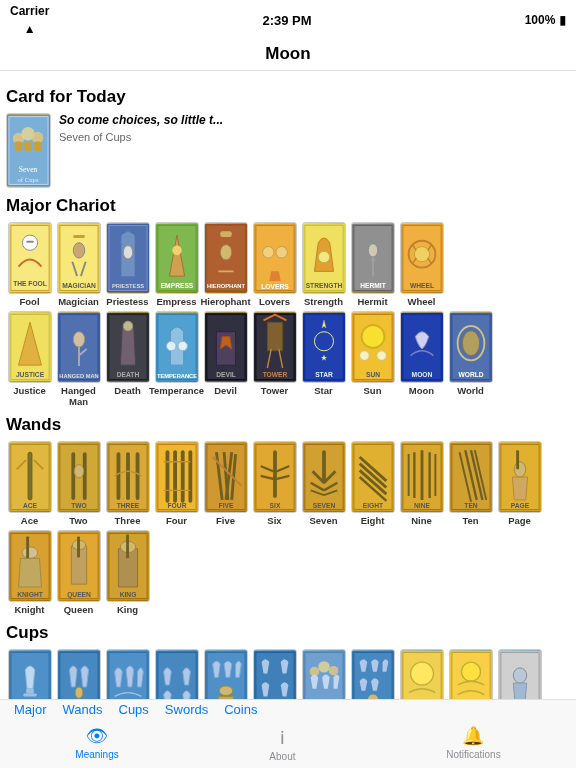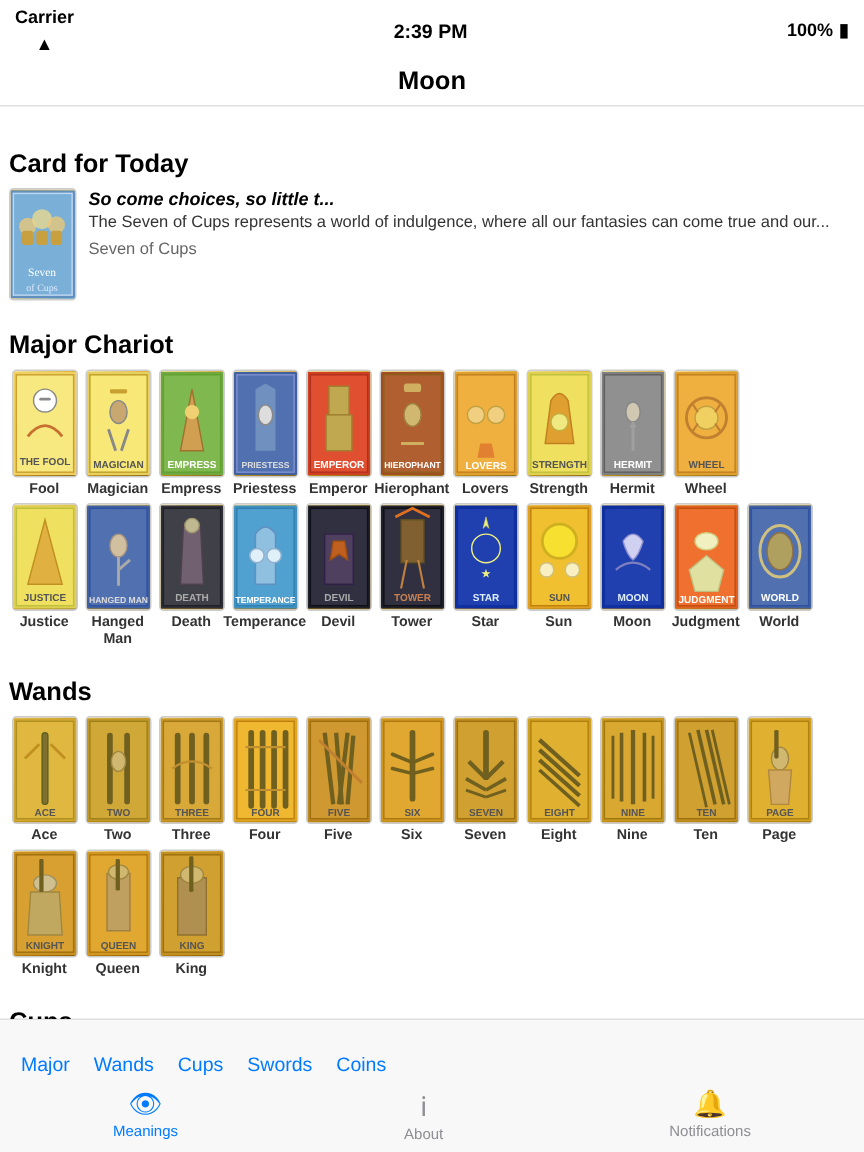--- a/index.html
+++ b/index.html
@@ -44,21 +44,21 @@
       overflow-y: auto;
       overflow-x: hidden;
       padding: 8px 6px;
     }
 
     
     .section-title {
       font-size: 17px;
       font-weight: 600;
       margin-bottom: 6px;
-      margin-top: 20px;
+      margin-top: 8px;
     }
 
     
     .card-today {
       display: flex;
       align-items: flex-start;
       gap: 8px;
       margin-bottom: 8px;
     }
     .card-today-image {
@@ -121,21 +121,21 @@
     
     .tab-bar {
       border-top: 1px solid #e0e0e0;
       display: flex;
       flex-direction: column;
       flex-shrink: 0;
       background: #f8f8f8;
     }
     .suit-tabs {
       display: flex;
-      padding: 20px 8px 2px;
+      padding: 0 8px 2px;
       gap: 4px;
       align-items: center;
     }
     .suit-tab {
       font-size: 13px;
       color: #007AFF;
       padding: 2px 6px;
       cursor: pointer;
     }
     .main-tabs {
@@ -189,21 +189,20 @@
         <circle cx="32" cy="24" r="6" fill="#e8c87a" opacity="0.8"></circle>
         <rect x="8" y="28" width="8" height="10" rx="2" fill="#c8a040"></rect>
         <rect x="18" y="28" width="8" height="10" rx="2" fill="#c8a040"></rect>
         <rect x="28" y="28" width="8" height="10" rx="2" fill="#c8a040"></rect>
         <text x="22" y="60" text-anchor="middle" font-size="8" fill="#fff" font-family="serif">Seven</text>
         <text x="22" y="70" text-anchor="middle" font-size="7" fill="#e0e8ff" font-family="serif">of Cups</text>
       </svg>
     </div>
     <div class="card-today-text">
       <div class="card-today-italic">So come choices, so little t...</div>
-      <div class="card-today-desc">The Seven of Cups represents a world of indulgence, where all our fantasies can come true and our...</div>
       <div class="card-today-name">Seven of Cups</div>
     </div>
   </div>
 
   <div class="section-title">Major Chariot</div>
   <div class="card-grid">
 
     <div class="card-item">
       <div class="card-img major">
         <svg width="44" height="72" viewBox="0 0 44 72">
@@ -226,52 +225,40 @@
             <ellipse cx="22" cy="28" rx="6" ry="8" fill="#c8a870" stroke="#888" stroke-width="1"></ellipse>
             <path d="M15 40 L20 55 M29 40 L24 55" stroke="#888" stroke-width="2"></path>
             <text x="22" y="67" text-anchor="middle" font-size="7" fill="#555">MAGICIAN</text>
           </svg>
       </div>
       <div class="card-label">Magician</div>
     </div>
     <div class="card-item">
       <div class="card-img major">
         <svg width="44" height="72" viewBox="0 0 44 72">
+            <rect width="44" height="72" fill="#4060a0"></rect>
+            <rect x="2" y="2" width="40" height="68" fill="#5070b0" stroke="#8090d0" stroke-width="1"></rect>
+            <path d="M15 12 L22 8 L29 12 L29 55 L15 55 Z" fill="#7090c0"></path>
+            <ellipse cx="22" cy="30" rx="5" ry="7" fill="#ddd" stroke="#888" stroke-width="1"></ellipse>
+            <text x="22" y="67" text-anchor="middle" font-size="6" fill="#ddd">PRIESTESS</text>
+          </svg>
+      </div>
+      <div class="card-label">Priestess</div>
+    </div>
+    <div class="card-item">
+      <div class="card-img major">
+        <svg width="44" height="72" viewBox="0 0 44 72">
             <rect width="44" height="72" fill="#70a840"></rect>
             <rect x="2" y="2" width="40" height="68" fill="#80b850" stroke="#60a030" stroke-width="1"></rect>
             <path d="M14 55 L22 12 L30 55 Z" fill="#d0a050" stroke="#a07030" stroke-width="1"></path>
             <circle cx="22" cy="28" r="5" fill="#f0d070"></circle>
             <text x="22" y="67" text-anchor="middle" font-size="7" fill="#fff">EMPRESS</text>
           </svg>
       </div>
       <div class="card-label">Empress</div>
-    </div>
-    <div class="card-item">
-      <div class="card-img major">
-        <svg width="44" height="72" viewBox="0 0 44 72">
-            <rect width="44" height="72" fill="#4060a0"></rect>
-            <rect x="2" y="2" width="40" height="68" fill="#5070b0" stroke="#8090d0" stroke-width="1"></rect>
-            <path d="M15 12 L22 8 L29 12 L29 55 L15 55 Z" fill="#7090c0"></path>
-            <ellipse cx="22" cy="30" rx="5" ry="7" fill="#ddd" stroke="#888" stroke-width="1"></ellipse>
-            <text x="22" y="67" text-anchor="middle" font-size="6" fill="#ddd">PRIESTESS</text>
-          </svg>
-      </div>
-      <div class="card-label">Priestess</div>
-    </div>
-    <div class="card-item">
-      <div class="card-img major">
-        <svg width="44" height="72" viewBox="0 0 44 72">
-            <rect width="44" height="72" fill="#d04020"></rect>
-            <rect x="2" y="2" width="40" height="68" fill="#e05030" stroke="#b03020" stroke-width="1"></rect>
-            <rect x="15" y="10" width="14" height="20" fill="#c0a850" stroke="#a08030" stroke-width="1"></rect>
-            <rect x="13" y="30" width="18" height="25" fill="#c0a850" stroke="#a08030" stroke-width="1"></rect>
-            <text x="22" y="67" text-anchor="middle" font-size="7" fill="#fff">EMPEROR</text>
-          </svg>
-      </div>
-      <div class="card-label">Emperor</div>
     </div>
     <div class="card-item">
       <div class="card-img major">
         <svg width="44" height="72" viewBox="0 0 44 72">
             <rect width="44" height="72" fill="#a05020"></rect>
             <rect x="2" y="2" width="40" height="68" fill="#b06030" stroke="#906020" stroke-width="1"></rect>
             <rect x="16" y="8" width="12" height="6" rx="2" fill="#d0b060"></rect>
             <ellipse cx="22" cy="30" rx="6" ry="8" fill="#d0b870" stroke="#a08040" stroke-width="1"></ellipse>
             <path d="M14 50 L30 50" stroke="#d0b060" stroke-width="2"></path>
             <text x="22" y="67" text-anchor="middle" font-size="6" fill="#fff">HIEROPHANT</text>
@@ -437,32 +424,20 @@
       <div class="card-img major">
         <svg width="44" height="72" viewBox="0 0 44 72">
             <rect width="44" height="72" fill="#1030a0"></rect>
             <rect x="2" y="2" width="40" height="68" fill="#2040b0" stroke="#1030a0" stroke-width="1"></rect>
             <path d="M15 25 Q22 15 29 25 Q26 35 22 38 Q18 35 15 25" fill="#d0d0f0" stroke="#9090d0" stroke-width="1"></path>
             <path d="M10 45 Q22 35 34 45" fill="none" stroke="#8080c0" stroke-width="1.5"></path>
             <text x="22" y="67" text-anchor="middle" font-size="7" fill="#ddeeff">MOON</text>
           </svg>
       </div>
       <div class="card-label">Moon</div>
-    </div>
-    <div class="card-item">
-      <div class="card-img major">
-        <svg width="44" height="72" viewBox="0 0 44 72">
-            <rect width="44" height="72" fill="#e06020"></rect>
-            <rect x="2" y="2" width="40" height="68" fill="#f07030" stroke="#c05010" stroke-width="1"></rect>
-            <ellipse cx="22" cy="25" rx="8" ry="6" fill="#f0f0c0" stroke="#d0d080" stroke-width="1"></ellipse>
-            <path d="M10 45 L22 35 L34 45 L30 60 L14 60 Z" fill="#e0e0a0" stroke="#c0c080" stroke-width="1"></path>
-            <text x="22" y="68" text-anchor="middle" font-size="7" fill="#fff">JUDGMENT</text>
-          </svg>
-      </div>
-      <div class="card-label">Judgment</div>
     </div>
     <div class="card-item">
       <div class="card-img major">
         <svg width="44" height="72" viewBox="0 0 44 72">
             <rect width="44" height="72" fill="#4060a0"></rect>
             <rect x="2" y="2" width="40" height="68" fill="#5070b0" stroke="#3050a0" stroke-width="1"></rect>
             <ellipse cx="22" cy="32" rx="14" ry="18" fill="none" stroke="#d0c080" stroke-width="2"></ellipse>
             <ellipse cx="22" cy="32" rx="9" ry="13" fill="#b0a060" stroke="#907040" stroke-width="1"></ellipse>
             <text x="22" y="67" text-anchor="middle" font-size="7" fill="#fff">WORLD</text>
           </svg>

